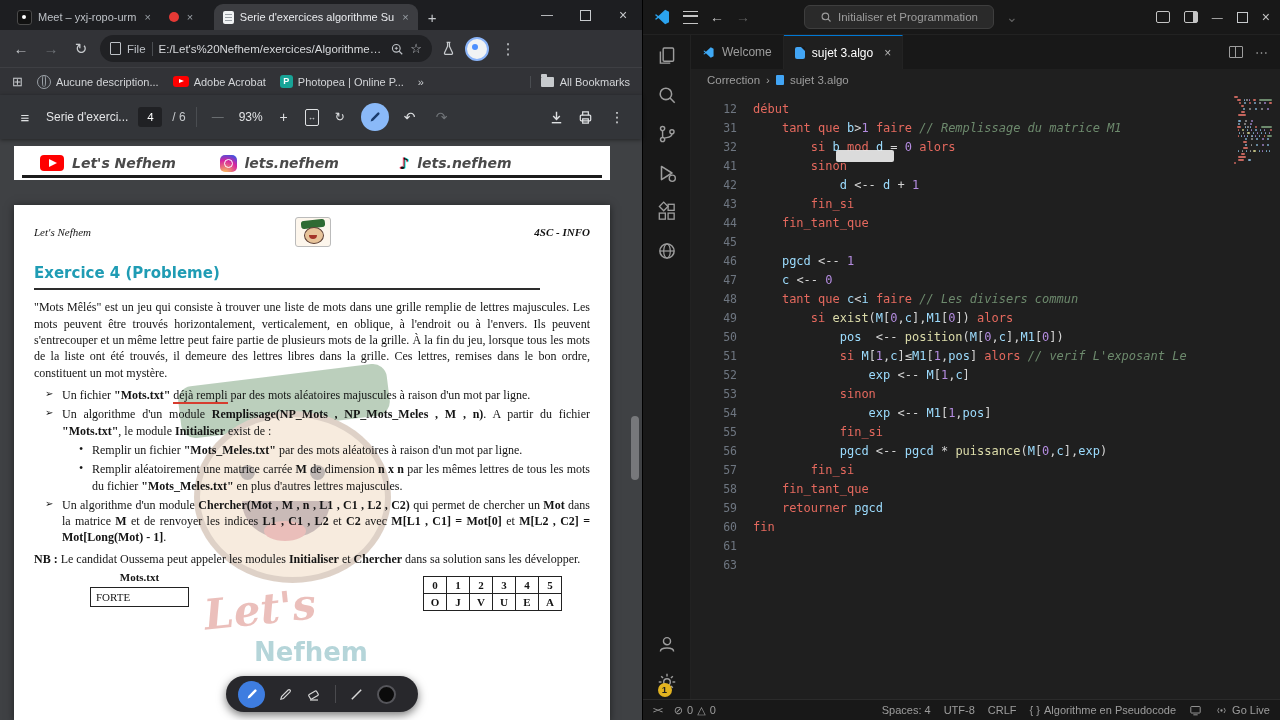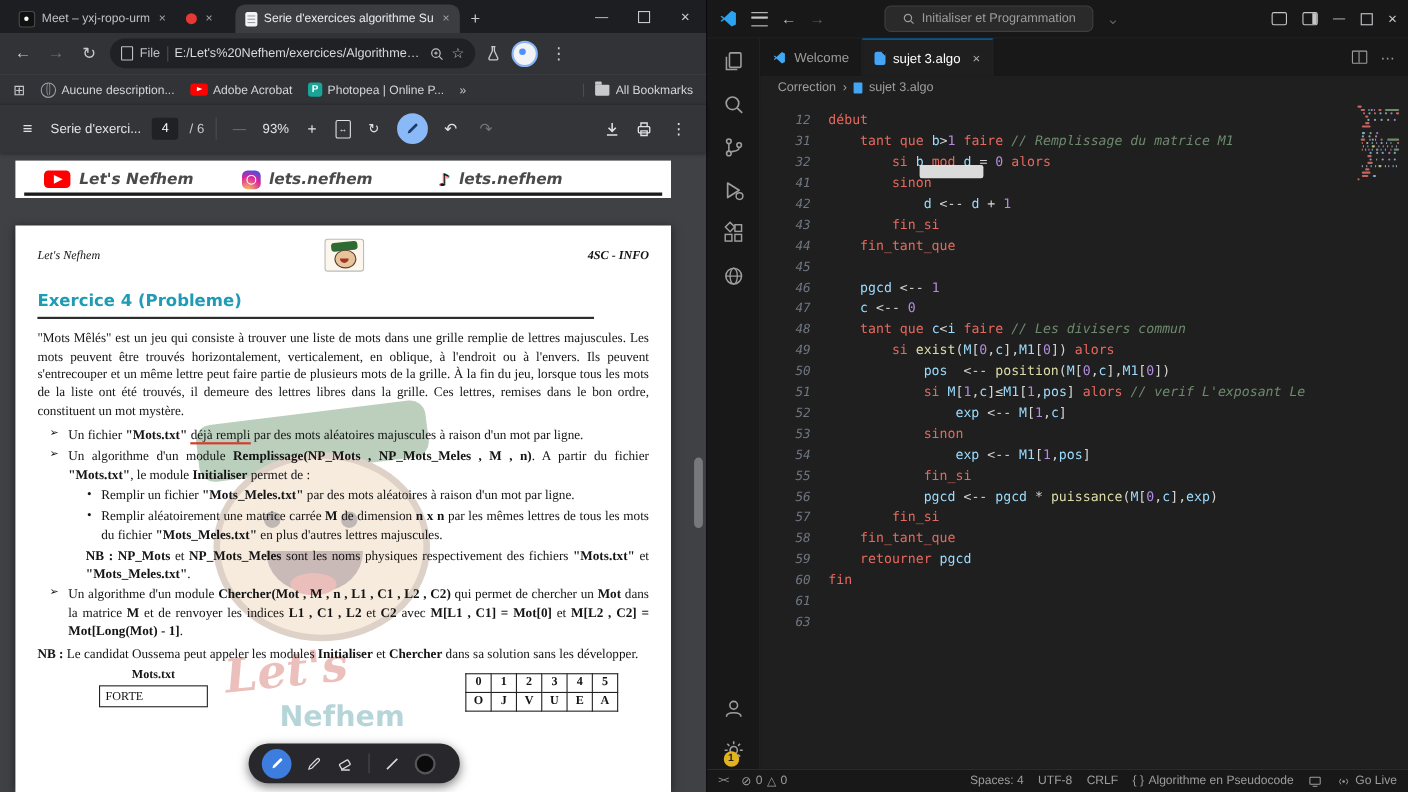--- a/index.html
+++ b/index.html
@@ -152,21 +152,21 @@
   .split-ic{width:12px;height:10px;border:1.3px solid #9d9d9d;border-radius:1px;position:relative;}
   .split-ic:before{content:"";position:absolute;left:5px;top:0;bottom:0;width:1.3px;background:#9d9d9d;}
 
   .breadcrumb{height:21px;display:flex;align-items:center;gap:6px;padding:0 16px;font-size:11.5px;color:#9d9d9d;background:#1f1f1f;}
   .bc-ic{width:8px;height:10px;background:#42a5f5;border-radius:1px;}
 
   .editor{flex:1;position:relative;overflow:hidden;background:#1f1f1f;
           font-family:"DejaVu Sans Mono",monospace;font-size:12px;}
   .code-lines{padding-top:10px;}
   .code-row{display:flex;height:19px;line-height:19px;white-space:pre;position:relative;}
-  .code-row .ln{width:46px;text-align:right;padding-right:16px;color:#6e7681;font-size:11.5px;flex:0 0 auto;font-style:italic;}
+  .code-row .ln{width:46px;text-align:right;padding-right:16px;color:#6e7681;font-size:11.5px;flex:0 0 auto;}
   .code-row .lt{white-space:pre;}
   .code-row.hl .ln{color:#e8e8e8;}
   .code-row.hl:after{content:"";position:absolute;left:62px;top:2px;width:452px;height:15px;background:#e9e9e9;border-radius:2px;}
   .tk-kw{color:#e5695e;} .tk-var{color:#9cdcfe;} .tk-num{color:#b48ce0;}
   .tk-fn{color:#dcdcaa;} .tk-cmt{color:#6d8a6d;font-style:italic;} .tk-op,.tk-pl{color:#d4d4d4;}
   .fold-chip{position:absolute;left:145px;top:60px;width:58px;height:12px;background:rgba(236,236,236,.92);border-radius:2px;z-index:3;}
   .minimap{position:absolute;right:8px;top:6px;width:38px;}
   .mm-row{height:2px;margin-bottom:1px;display:flex;gap:1px;}
   .mm-seg{height:2px;border-radius:1px;display:inline-block;}
 
@@ -337,24 +337,23 @@
               <span class="face"></span>
               <span class="mouth"></span>
             </span>
           <span style="font-weight:bold">4SC - INFO</span>
         </div>
         <div class="doc-title">Exercice 4 (Probleme)</div>
         <div class="title-rule"></div>
         <div>
             <div class="blk blk-p"><span>"Mots Mêlés" est un jeu qui consiste à trouver une liste de mots dans une grille remplie de lettres majuscules. Les mots peuvent être trouvés horizontalement, verticalement, en oblique, à l'endroit ou à l'envers. Ils peuvent s'entrecouper et un même lettre peut faire partie de plusieurs mots de la grille. À la fin du jeu, lorsque tous les mots de la liste ont été trouvés, il demeure des lettres libres dans la grille. Ces lettres, remises dans le bon ordre, constituent un mot mystère.</span></div>
             <div class="blk blk-li"><span class="marker">➢</span><span>Un fichier </span><span class="b">"Mots.txt"</span><span> </span><span class="redline">déjà rempli</span><span> par des mots aléatoires majuscules à raison d'un mot par ligne.</span></div>
-            <div class="blk blk-li"><span class="marker">➢</span><span>Un algorithme d'un module </span><span class="b">Remplissage(NP_Mots , NP_Mots_Meles , M , n)</span><span>. A partir du fichier </span><span class="b">"Mots.txt"</span><span>, le module </span><span class="b">Initialiser</span><span> permet de :</span></div>
+            <div class="blk blk-li"><span class="marker">➢</span><span>Un algorithme d'un module </span><span class="b">Remplissage(NP_Mots , NP_Mots_Meles , M , n)</span><span>. A partir du fichier </span><span class="b">"Mots.txt"</span><span>, le module </span><span class="b">Initialiser</span><span> exist de :</span></div>
             <div class="blk blk-li2"><span class="marker">•</span><span>Remplir un fichier </span><span class="b">"Mots_Meles.txt"</span><span> par des mots aléatoires à raison d'un mot par ligne.</span></div>
             <div class="blk blk-li2"><span class="marker">•</span><span>Remplir aléatoirement une matrice carrée </span><span class="b">M</span><span> de dimension </span><span class="b">n x n</span><span> par les mêmes lettres de tous les mots du fichier </span><span class="b">"Mots_Meles.txt"</span><span> en plus d'autres lettres majuscules.</span></div>
-            <div class="blk blk-nb"><span class="b">NB : NP_Mots</span><span> et </span><span class="b">NP_Mots_Meles</span><span> sont les noms physiques respectivement des fichiers </span><span class="b">"Mots.txt"</span><span> et </span><span class="b">"Mots_Meles.txt"</span><span>.</span></div>
             <div class="blk blk-li"><span class="marker">➢</span><span>Un algorithme d'un module </span><span class="b">Chercher(Mot , M , n , L1 , C1 , L2 , C2)</span><span> qui permet de chercher un </span><span class="b">Mot</span><span> dans la matrice </span><span class="b">M</span><span> et de renvoyer les indices </span><span class="b">L1 , C1 , L2</span><span> et </span><span class="b">C2</span><span> avec </span><span class="b">M[L1 , C1] = Mot[0]</span><span> et </span><span class="b">M[L2 , C2]</span><span> </span><span class="b">= Mot[Long(Mot) - 1]</span><span>.</span></div>
             <div class="blk blk-nb0"><span class="b">NB :</span><span> Le candidat Oussema peut appeler les modules </span><span class="b">Initialiser</span><span> et </span><span class="b">Chercher</span><span> dans sa solution sans les développer.</span></div>
           </div>
         <div class="example-row">
           <span class="mots-col">
             <div class="lbl">Mots.txt</div>
             <div class="forte-cell">FORTE</div>
           </span>
           <span class="grid-wrap">
             <table class="grid">

